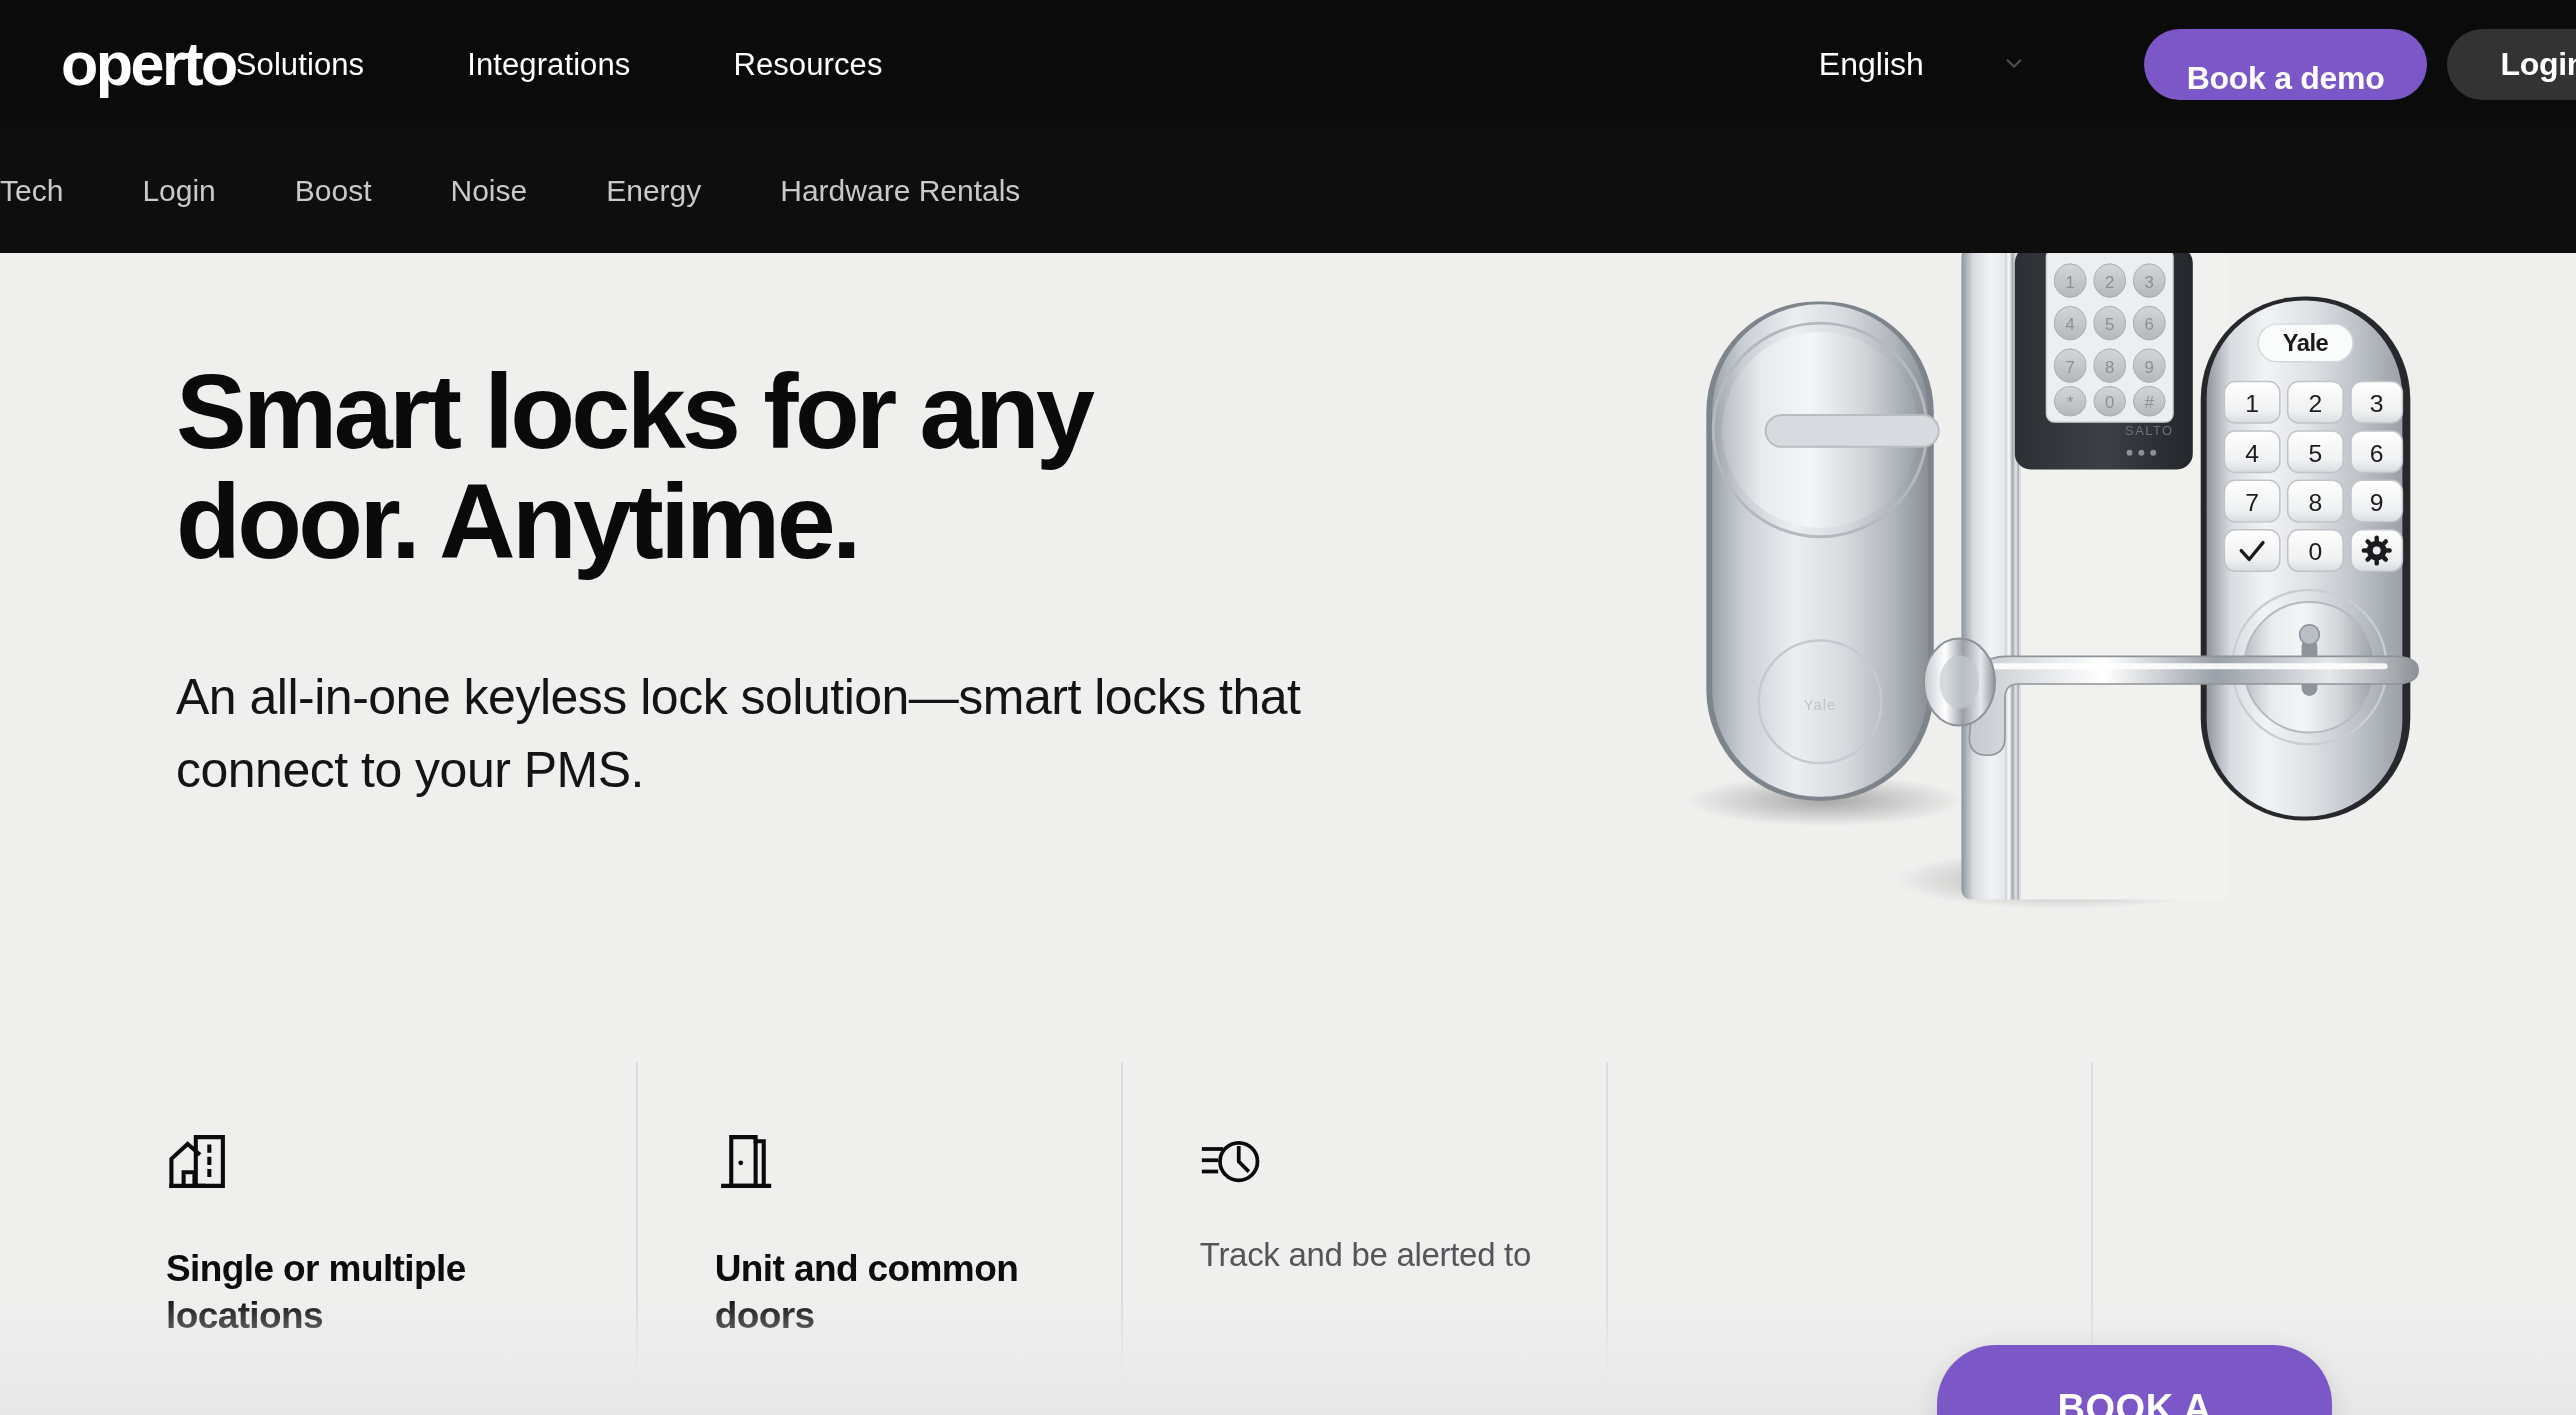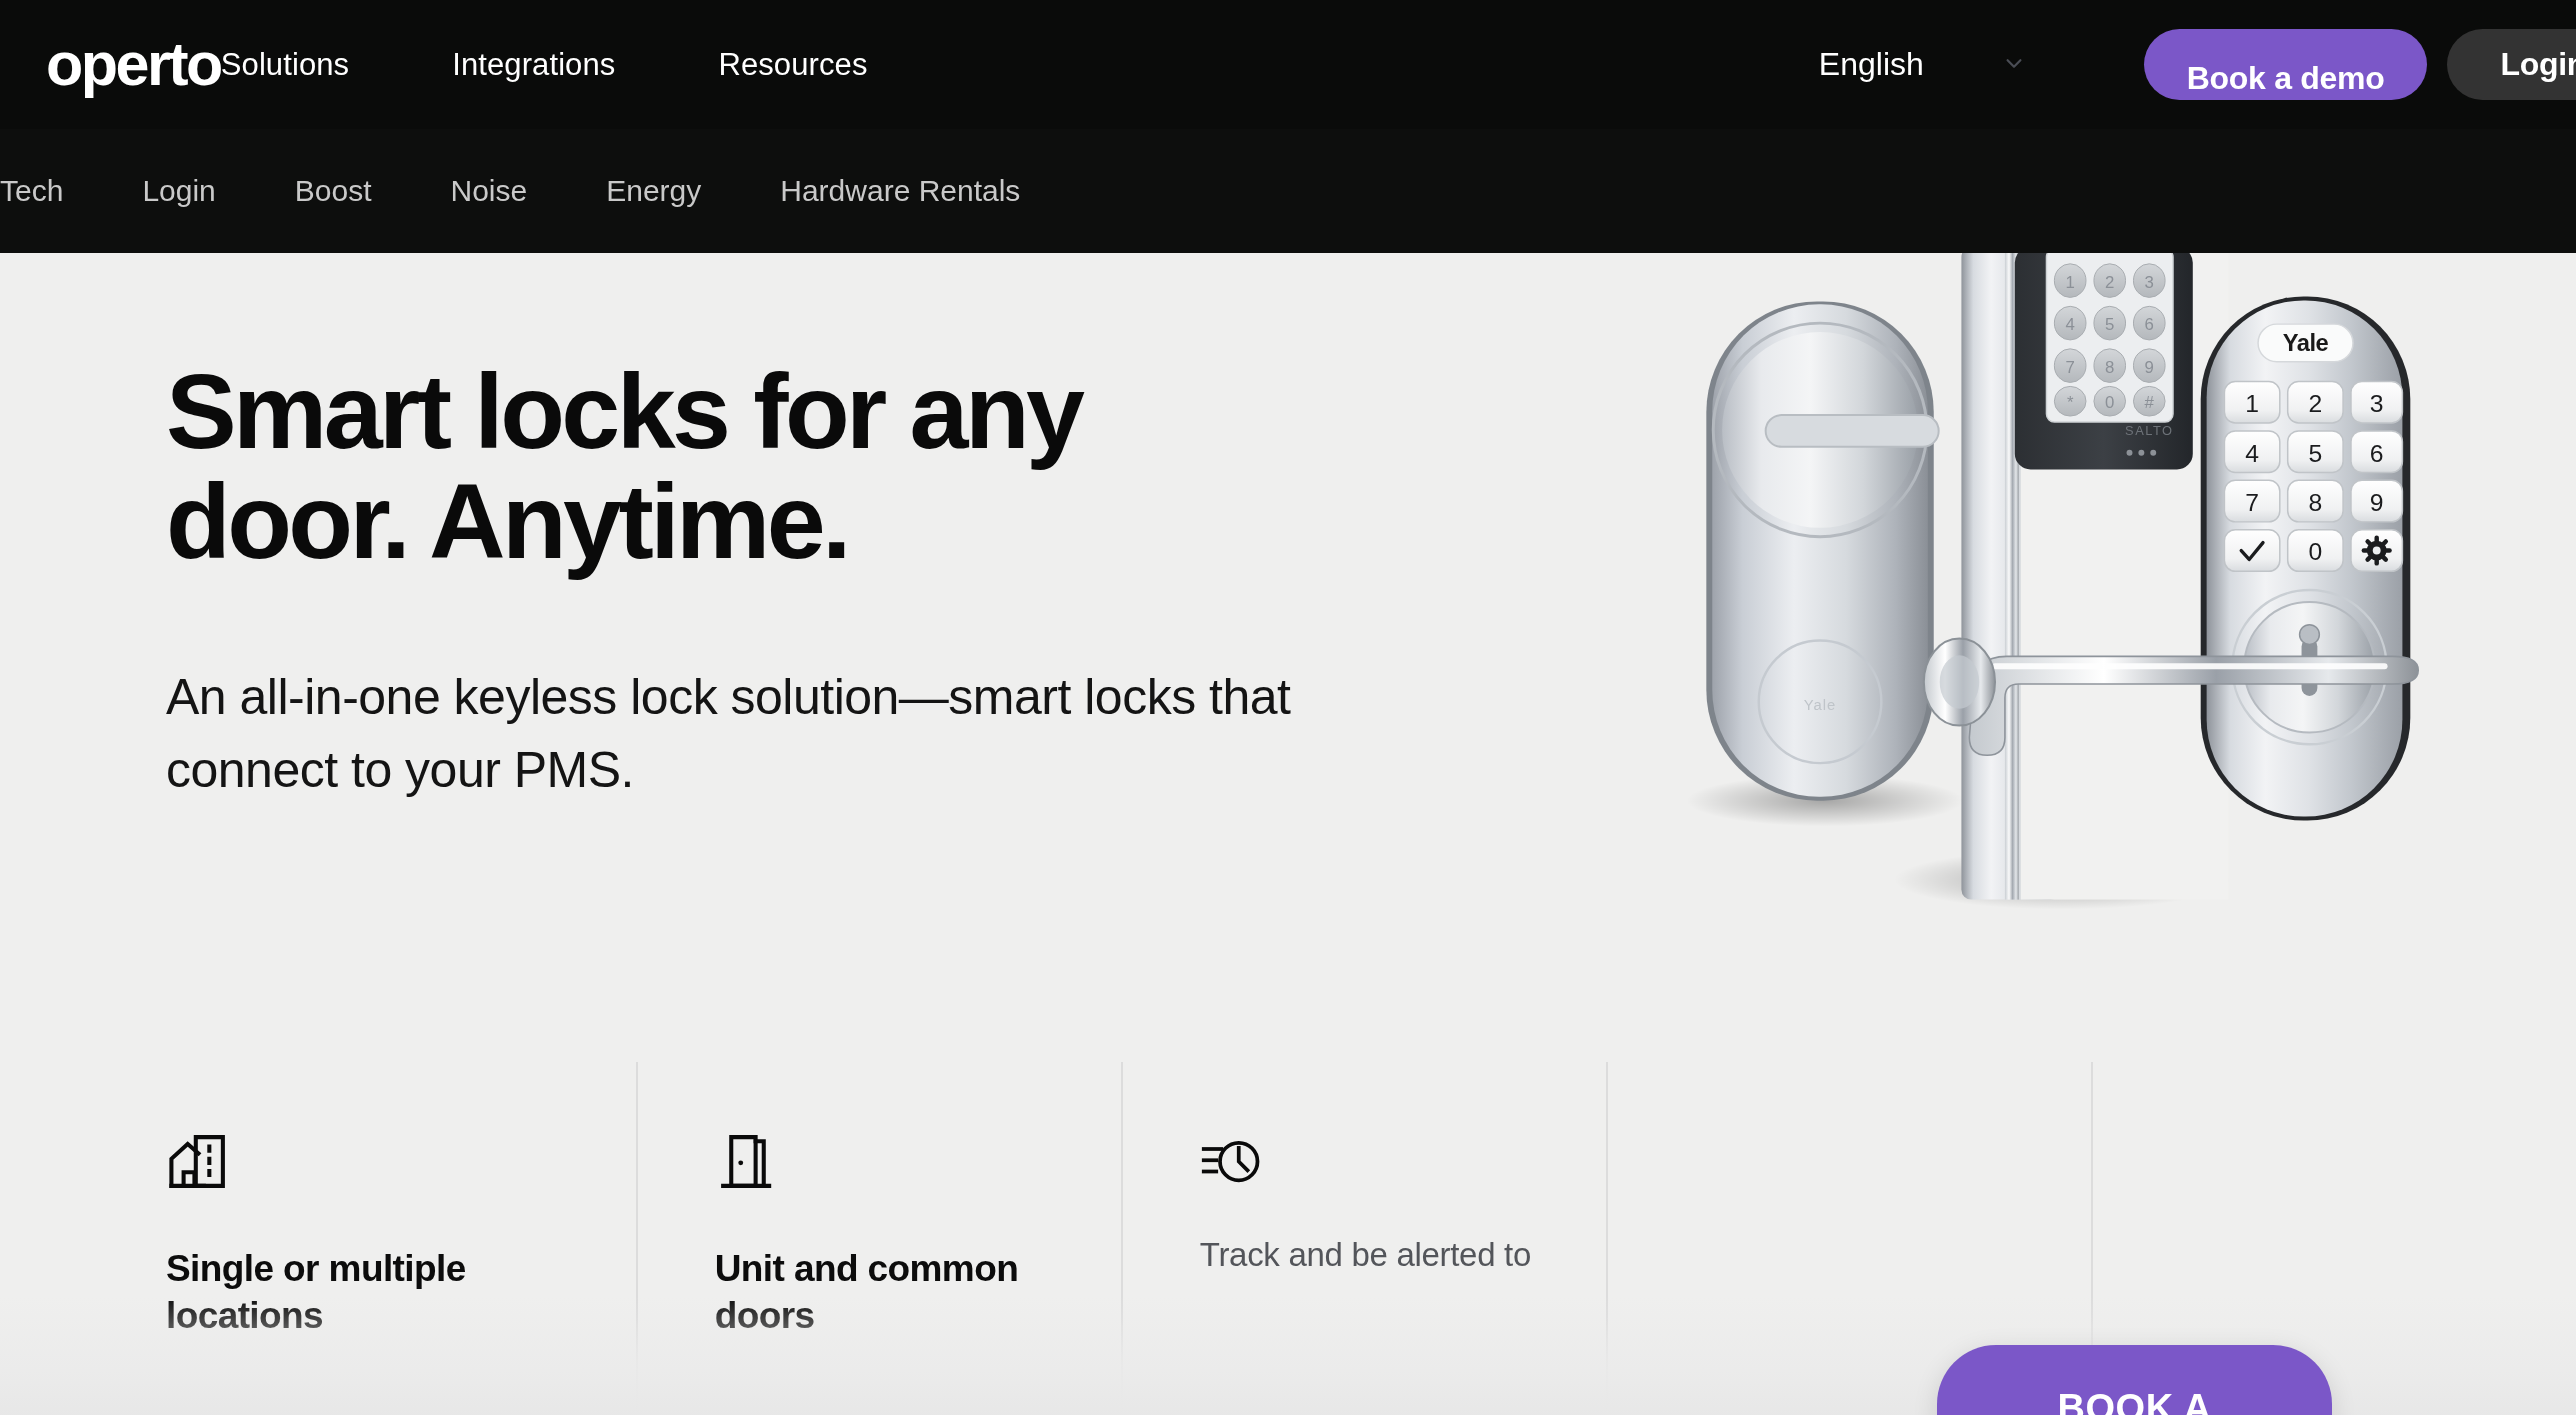--- a/index.html
+++ b/index.html
@@ -17,21 +17,21 @@
 
   
   .topnav {
     position: absolute; top: 0; left: 0;
     width: 2576px; height: 129px;
     background: #0a0b0a;
     display: flex; align-items: center;
     z-index: 40;
   }
   .logo {
-    margin-left: 46px;
+    margin-left: 61px;
     color: #ffffff;
     font-size: 61px;
     font-weight: 700;
     letter-spacing: -2.5px;
     line-height: 1;
     user-select: none;
   }
   .nav-links {
     display: flex; align-items: center;
     gap: 8px;
@@ -121,21 +121,21 @@
   }
 
   
   .hero {
     position: absolute; top: 252px; left: 0;
     width: 2576px; height: 1163px;
     background: #efefee;
     overflow: hidden;
   }
 
-  .hero-copy { position: absolute; left: 166px; top: 104px; width: 1305px; }
+  .hero-copy { position: absolute; left: 176px; top: 104px; width: 1305px; }
 
   .hero-title {
     color: #0a0a0a;
     font-size: 106px;
     font-weight: 700;
     line-height: 1.04;
     letter-spacing: -3.6px;
   }
   .hero-sub {
     margin-top: 85px;

